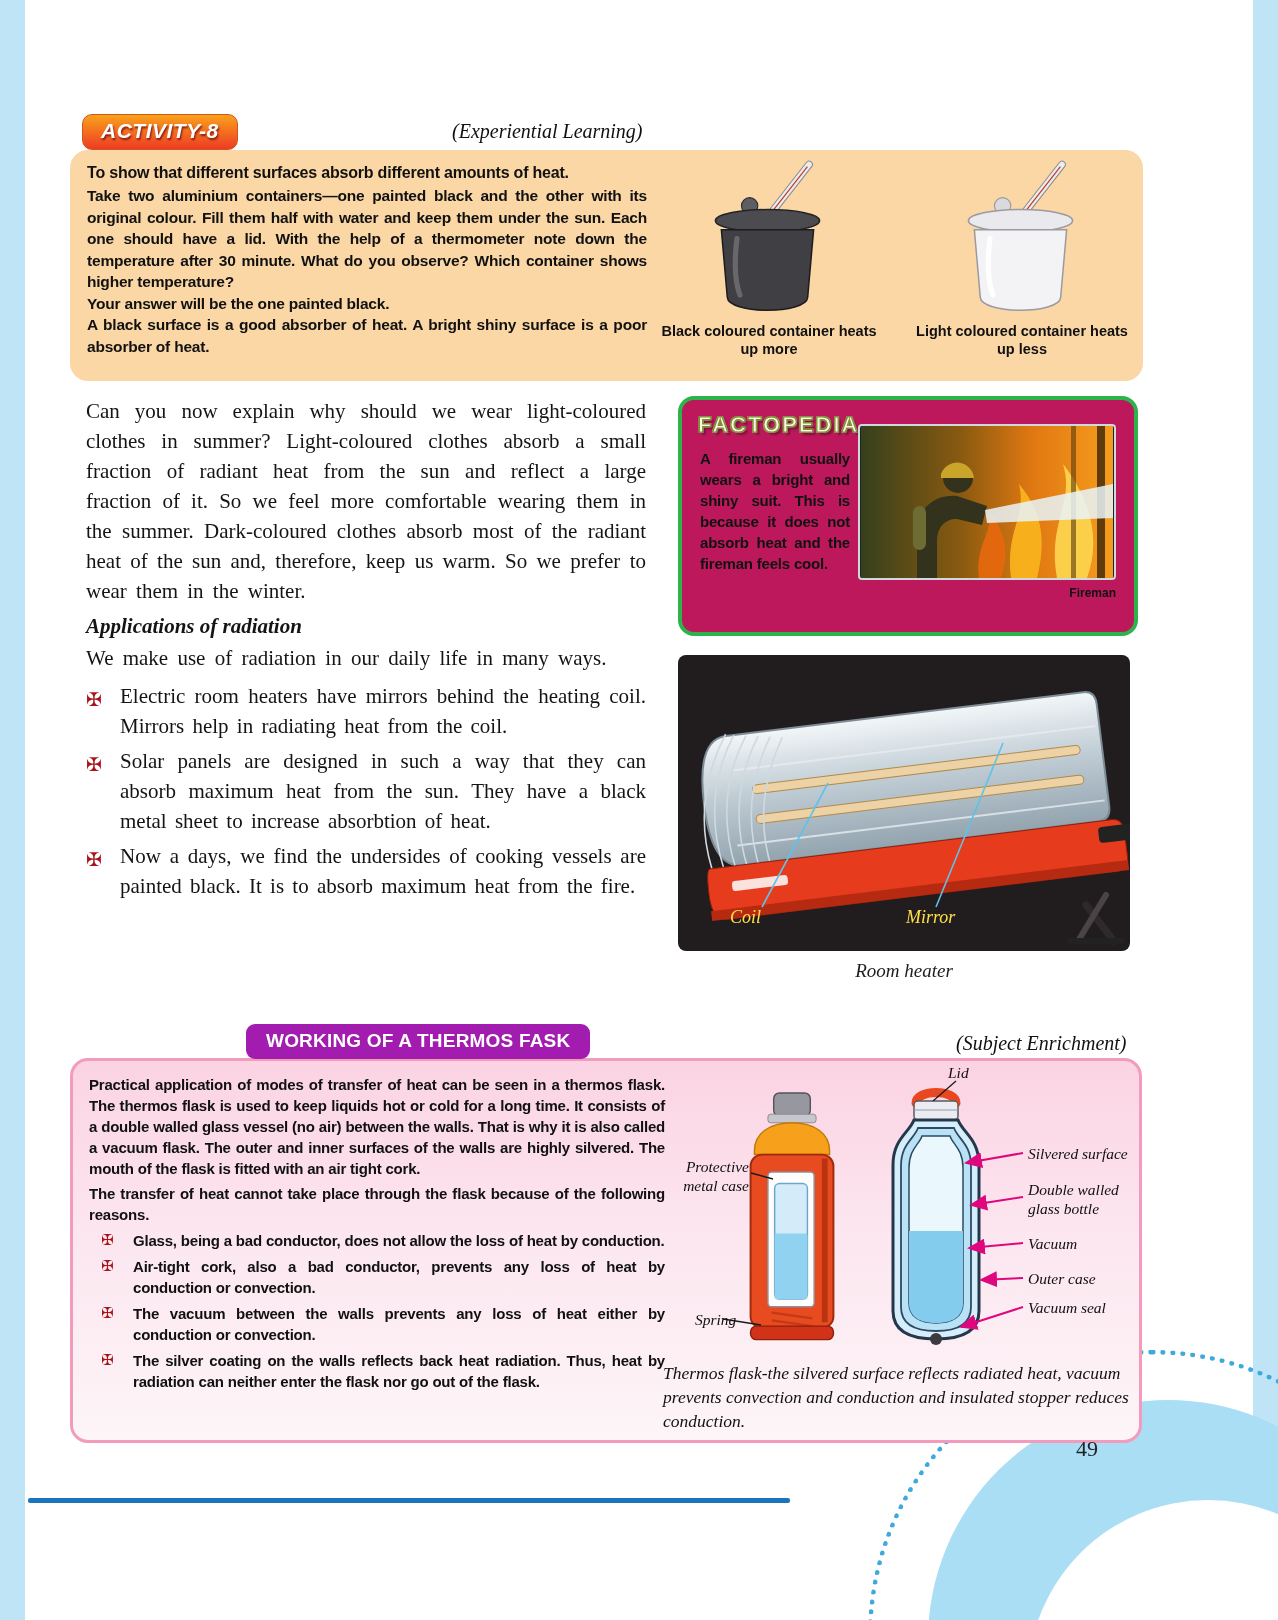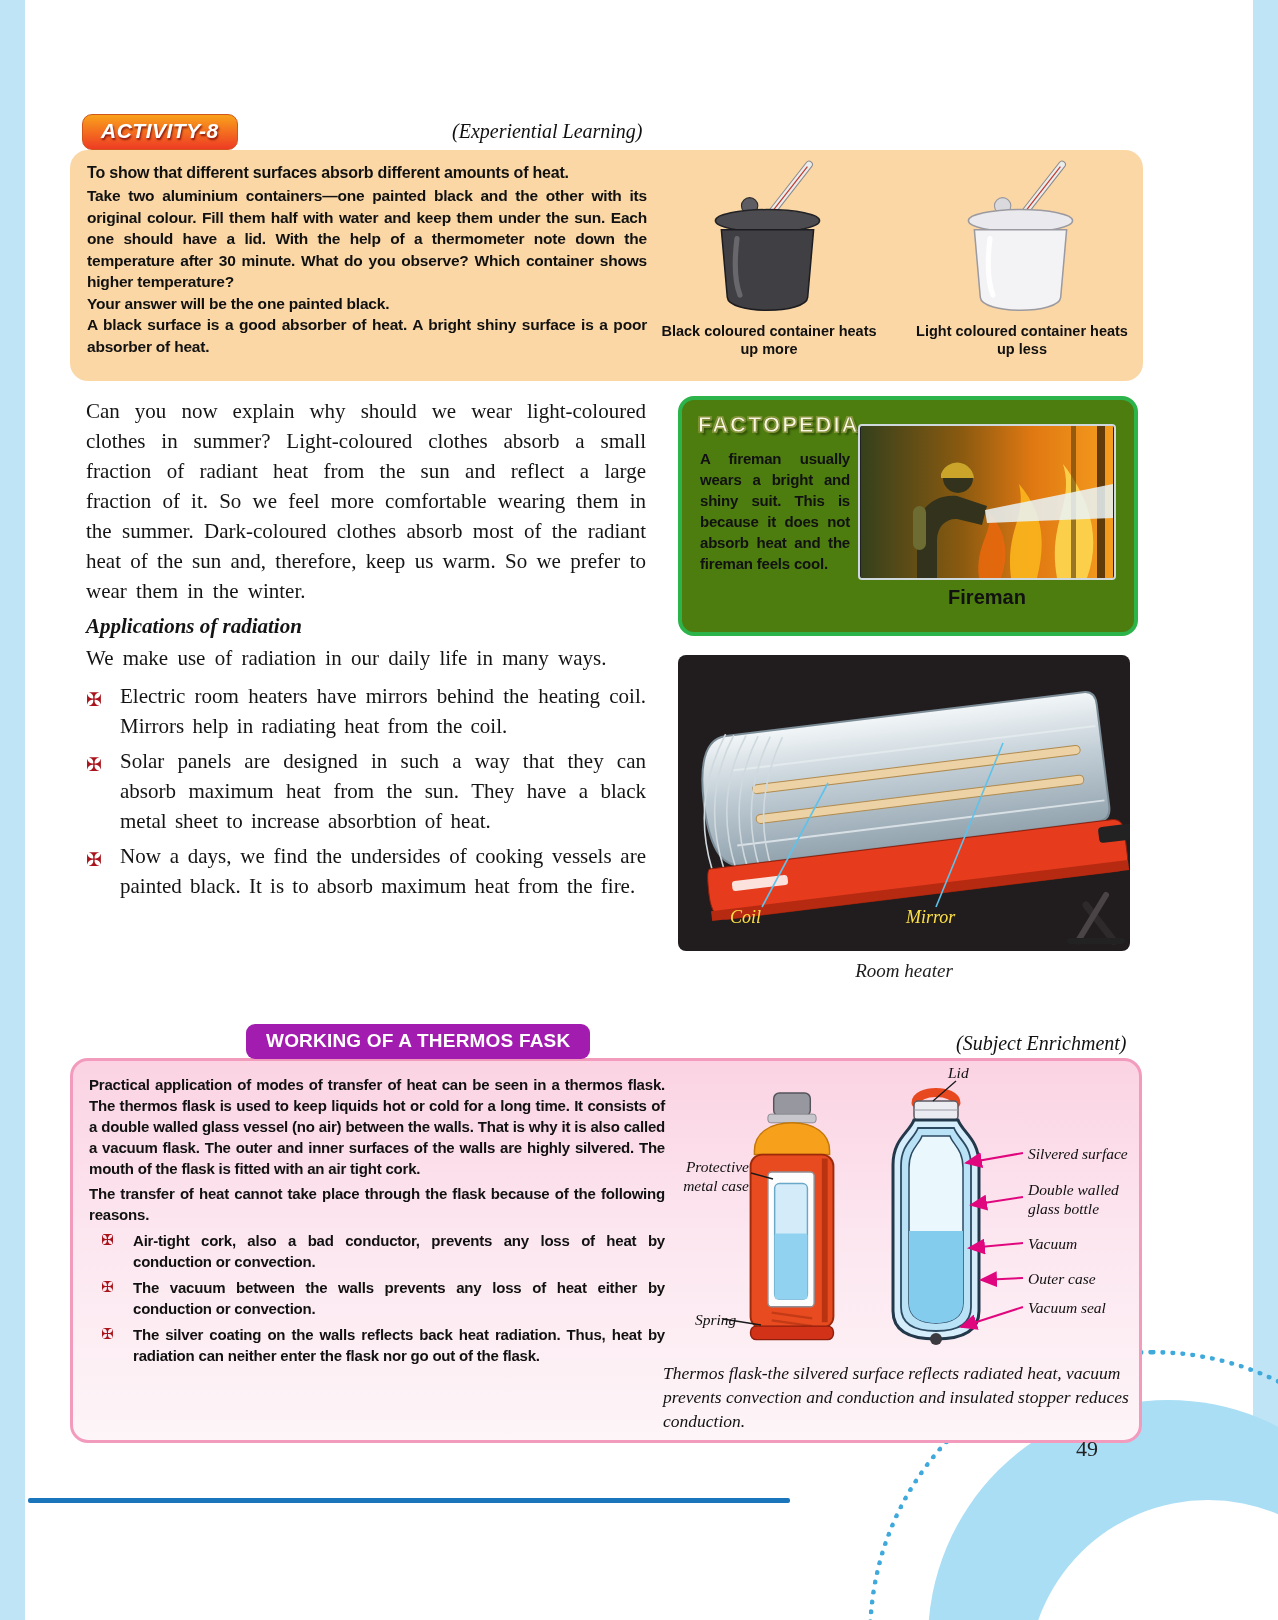--- a/index.html
+++ b/index.html
@@ -32,29 +32,29 @@
   .apps-heading{font-style:italic;font-weight:bold;font-size:21px;margin:4px 0 4px 0;}
   .mid-intro{margin-bottom:4px;}
   .bullet-list{list-style:none;margin:0;padding:0;}
   .bullet-item{position:relative;padding-left:34px;text-align:justify;line-height:30px;
     word-spacing:3px;margin-top:5px;}
   .bullet-item .cross{position:absolute;left:0;top:3px;color:#a9141c;font-size:19px;
     font-family:"DejaVu Sans",sans-serif;}
 
   
   .factopedia{position:absolute;left:678px;top:396px;width:452px;height:232px;z-index:2;
-    background:#4d7c0f;border:4px solid #2cb34a;border-radius:16px;}
+    background:#be185d;border:4px solid #2cb34a;border-radius:16px;}
   .facto-title{position:absolute;left:16px;top:12px;font-size:22px;font-weight:bold;letter-spacing:2px;
     color:#fbf6e3;-webkit-text-stroke:1px #7c8c3a;
     text-shadow:-1px -1px 0 #8a9a3a,1px -1px 0 #8a9a3a,-1px 1px 0 #8a9a3a,1px 1px 0 #8a9a3a,3px 3px 2px rgba(0,0,0,.35);}
   .facto-body{position:absolute;left:18px;top:48px;width:150px;font-size:15px;font-weight:bold;
     line-height:21px;letter-spacing:-.2px;text-align:justify;}
   .facto-fig{position:absolute;left:176px;top:24px;width:258px;text-align:center;}
   .facto-fig svg{width:254px;height:152px;border:2px solid #cfd8dc;border-radius:4px;background:#222;}
-  .facto-caption{font-size:20px;font-weight:bold;margin-top:2px;}
+  .facto-caption{font-size:12px;font-weight:bold;margin-top:2px;text-align:right;}
 
   
   .heater-fig{position:absolute;left:678px;top:655px;width:452px;height:296px;z-index:2;
     background:#211d1e;border-radius:8px;}
   .heater-fig svg{position:absolute;left:0;top:0;width:452px;height:296px;}
   .heater-label{position:absolute;color:#fde047;font-family:"Liberation Serif",serif;font-style:italic;font-size:18px;}
   .heater-label.coil{left:52px;top:252px;}
   .heater-label.mirror{left:228px;top:252px;}
   .heater-caption{position:absolute;left:678px;top:960px;width:452px;text-align:center;z-index:2;
     font-family:"Liberation Serif",serif;font-style:italic;font-size:19px;color:#1d1d1d;}
@@ -253,20 +253,21 @@
 
   <div class="thermos-badge">WORKING OF A THERMOS FASK</div>
   <div class="thermos-tag">(Subject Enrichment)</div>
 
   <div class="thermos-box">
     <div class="thermos-text">
       <p>Practical application of modes of transfer of heat can be seen in a thermos flask. The thermos flask is used to keep liquids hot or cold for a long time. It consists of a double walled glass vessel (no air) between the walls. That is why it is also called a vacuum flask. The outer and inner surfaces of the walls are highly silvered. The mouth of the flask is fitted with an air tight cork.</p>
       <p>The transfer of heat cannot take place through the flask because of the following reasons.</p>
       <div class="t-bullet">
         <span class="cross">✠</span>
+        <span>Glass, being a bad conductor, does not allow the loss of heat by conduction.</span>
       </div>
       <div class="t-bullet">
         <span class="cross">✠</span>
         <span>Air-tight cork, also a bad conductor, prevents any loss of heat by conduction or convection.</span>
       </div>
       <div class="t-bullet">
         <span class="cross">✠</span>
         <span>The vacuum between the walls prevents any loss of heat either by conduction or convection.</span>
       </div>
       <div class="t-bullet">

